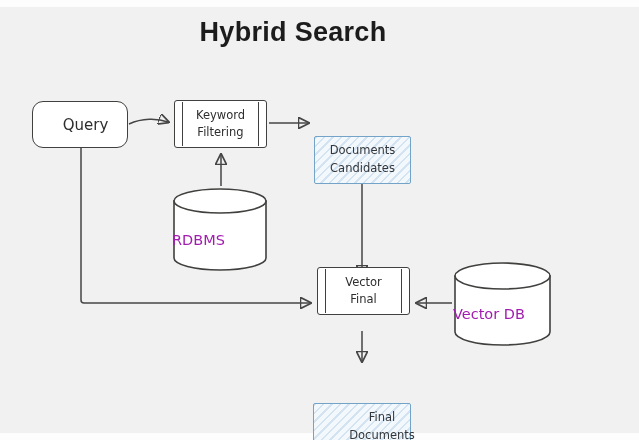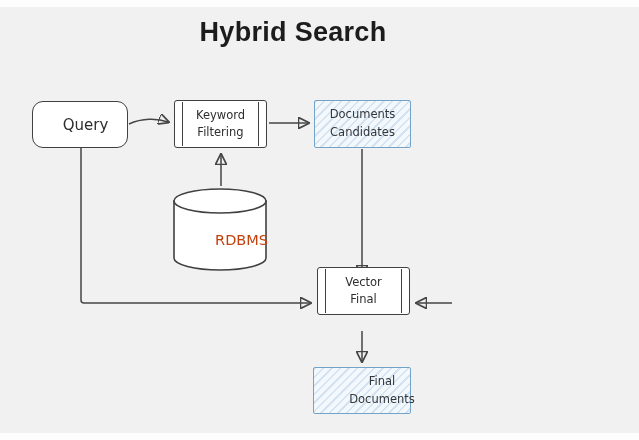--- a/index.html
+++ b/index.html
@@ -46,28 +46,28 @@
   .rail { position:absolute; top:1px; bottom:1px; width:0; border-left:1.4px solid #40403e; }
   .rail.left { left:7px; }
   .rail.right { right:7px; }
 
   .highlight {
     border:1.6px solid #74a3c8;
     border-radius:2px;
     background:#f3f8fc;
     background-image:repeating-linear-gradient(135deg,
       #d3e3f1 0px, #d3e3f1 1.6px, rgba(0,0,0,0) 1.6px, rgba(0,0,0,0) 6px);
-    font-size:11.5px; line-height:1.55; color:#33373b;
+    font-size:11.5px; line-height:1.55; color:#33373b;margin-top:36px;
   }
 
   .cylinder { position:absolute; }
   .cylinder svg { position:absolute; left:0; top:0; }
   .cyl-label {
-    position:absolute; left:0; right:0; text-align:right;
-    font-size:14.5px; color:#c2410c;
+    position:absolute; left:0; right:0; text-align:left;
+    font-size:14.5px; color:#a21caf;
   }
 
   .edges { position:absolute; left:0; top:0; }
   .edges path { fill:none; stroke:#454545; stroke-width:1.5; }
 </style>
 </head>
 <body>
 
 <div class="canvas">
 
@@ -115,19 +115,26 @@
     <span class="cyl-label" style="top:45px;">RDBMS</span>
   </div>
 
   <div class="node process" style="left:317px; top:267px; width:93px; height:48px;">
     <i class="rail left"></i>
     <i class="rail right"></i>
     <span>Vector</span>
     <span>Final</span>
   </div>
 
+  <div class="cylinder" style="left:453px; top:260px; width:99px; height:88px;">
+    <svg width="99" height="88">
+      <path d="M2,16 L2,72 A47.5,13 0 0 0 97,72 L97,16 Z" fill="#ffffff" stroke="#40403e" stroke-width="1.6"></path>
+      <ellipse cx="49.5" cy="16" rx="47.5" ry="13" fill="#ffffff" stroke="#40403e" stroke-width="1.6"></ellipse>
+    </svg>
+    <span class="cyl-label" style="top:46px;">Vector DB</span>
+  </div>
 
   <div class="node highlight" style="left:313px; top:367px; width:98px; height:47px;padding-left:40px;">
     <span>Final</span>
     <span>Documents</span>
   </div>
 
 </div>
 
 </body></html>

